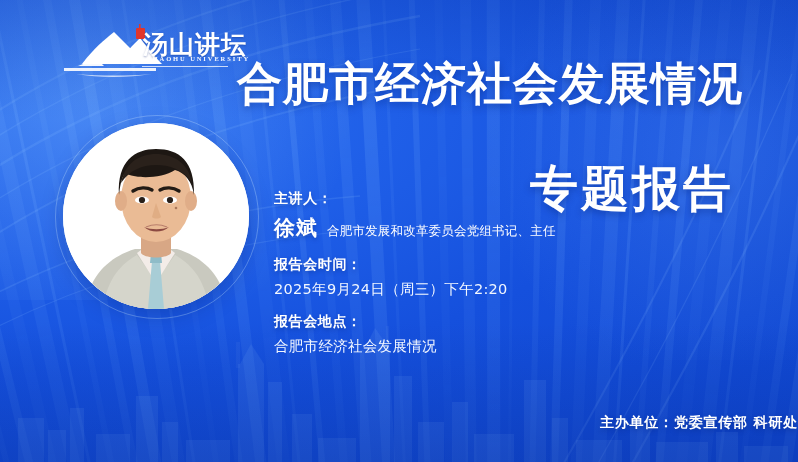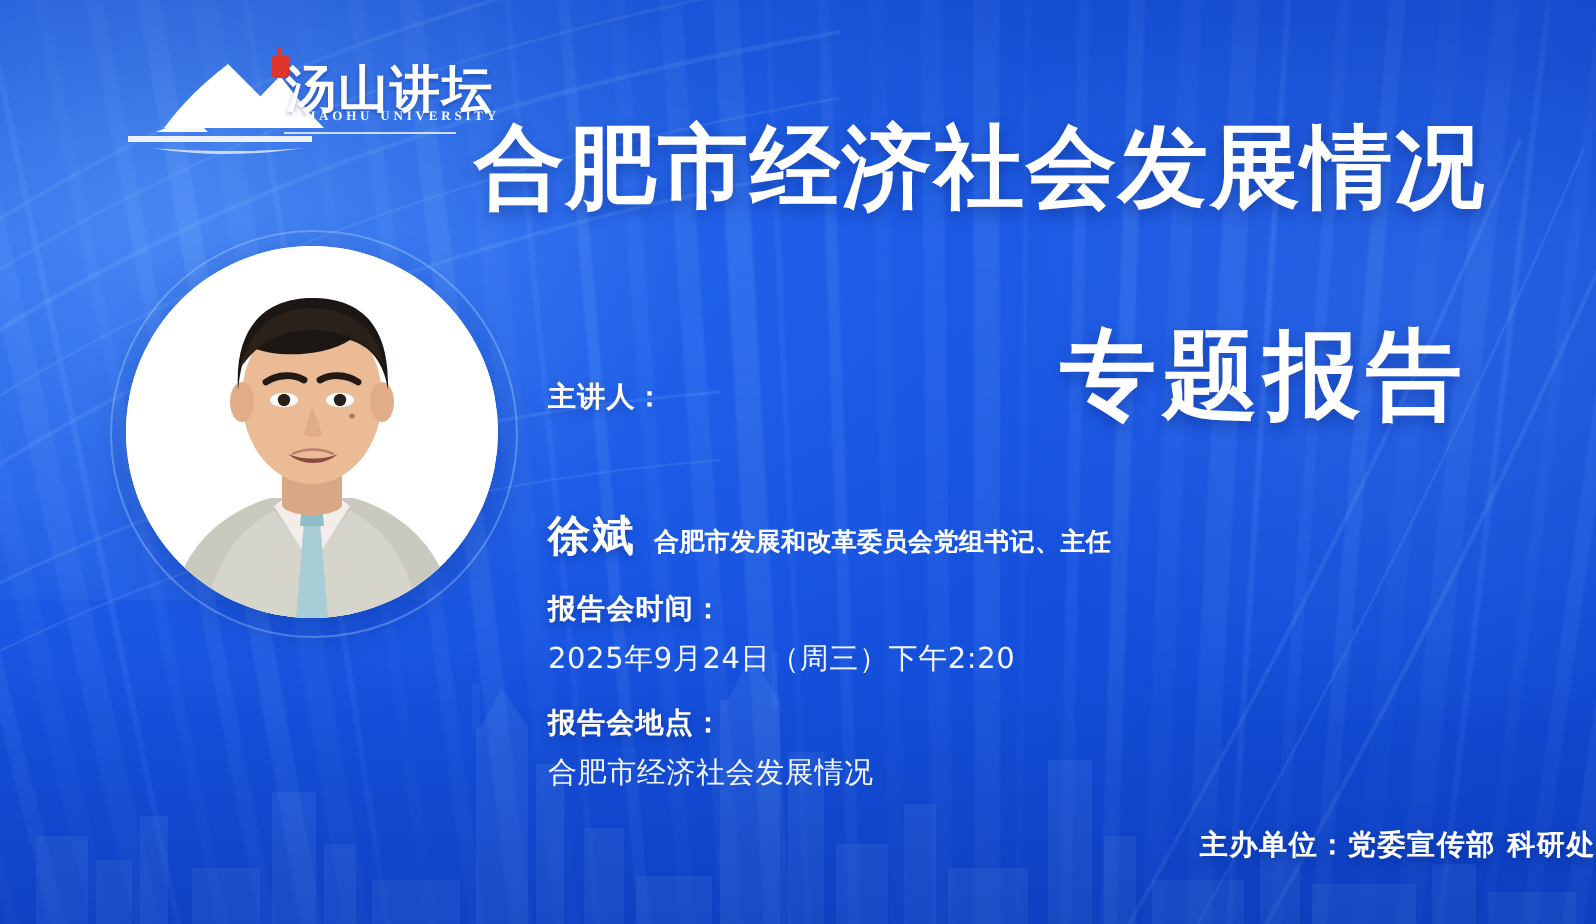--- a/index.html
+++ b/index.html
@@ -84,24 +84,23 @@
   .lbl{
     font-size:14px;font-weight:700;color:#ffffff;letter-spacing:.6px;
     font-family:"DejaVu Sans","Liberation Sans",sans-serif;
     text-shadow:0 2px 4px rgba(4,32,110,.35);
   }
   .speaker-row{display:flex;align-items:baseline;gap:9px;margin-top:6px;}
   .speaker-name{
     font-size:21px;font-weight:700;color:#ffffff;letter-spacing:1px;
     font-family:Liberation Serif, serif;
     text-shadow:0 2px 4px rgba(4,32,110,.35);
-    margin-top:40px;
   }
   .speaker-title{
-    font-size:12.5px;font-weight:700;color:#ffffff;letter-spacing:.2px;
+    font-size:12.5px;font-weight:400;color:#ffffff;letter-spacing:.2px;
     font-family:"DejaVu Sans","Liberation Sans",sans-serif;
   }
   .blk{margin-top:14px;}
   .val{
     margin-top:6px;font-size:14.5px;font-weight:400;color:#f2f7ff;letter-spacing:.3px;
     font-family:"DejaVu Sans","Liberation Sans",sans-serif;
   }
   
   .organizer{
     position:absolute;left:0;right:0;top:414px;text-align:right;

